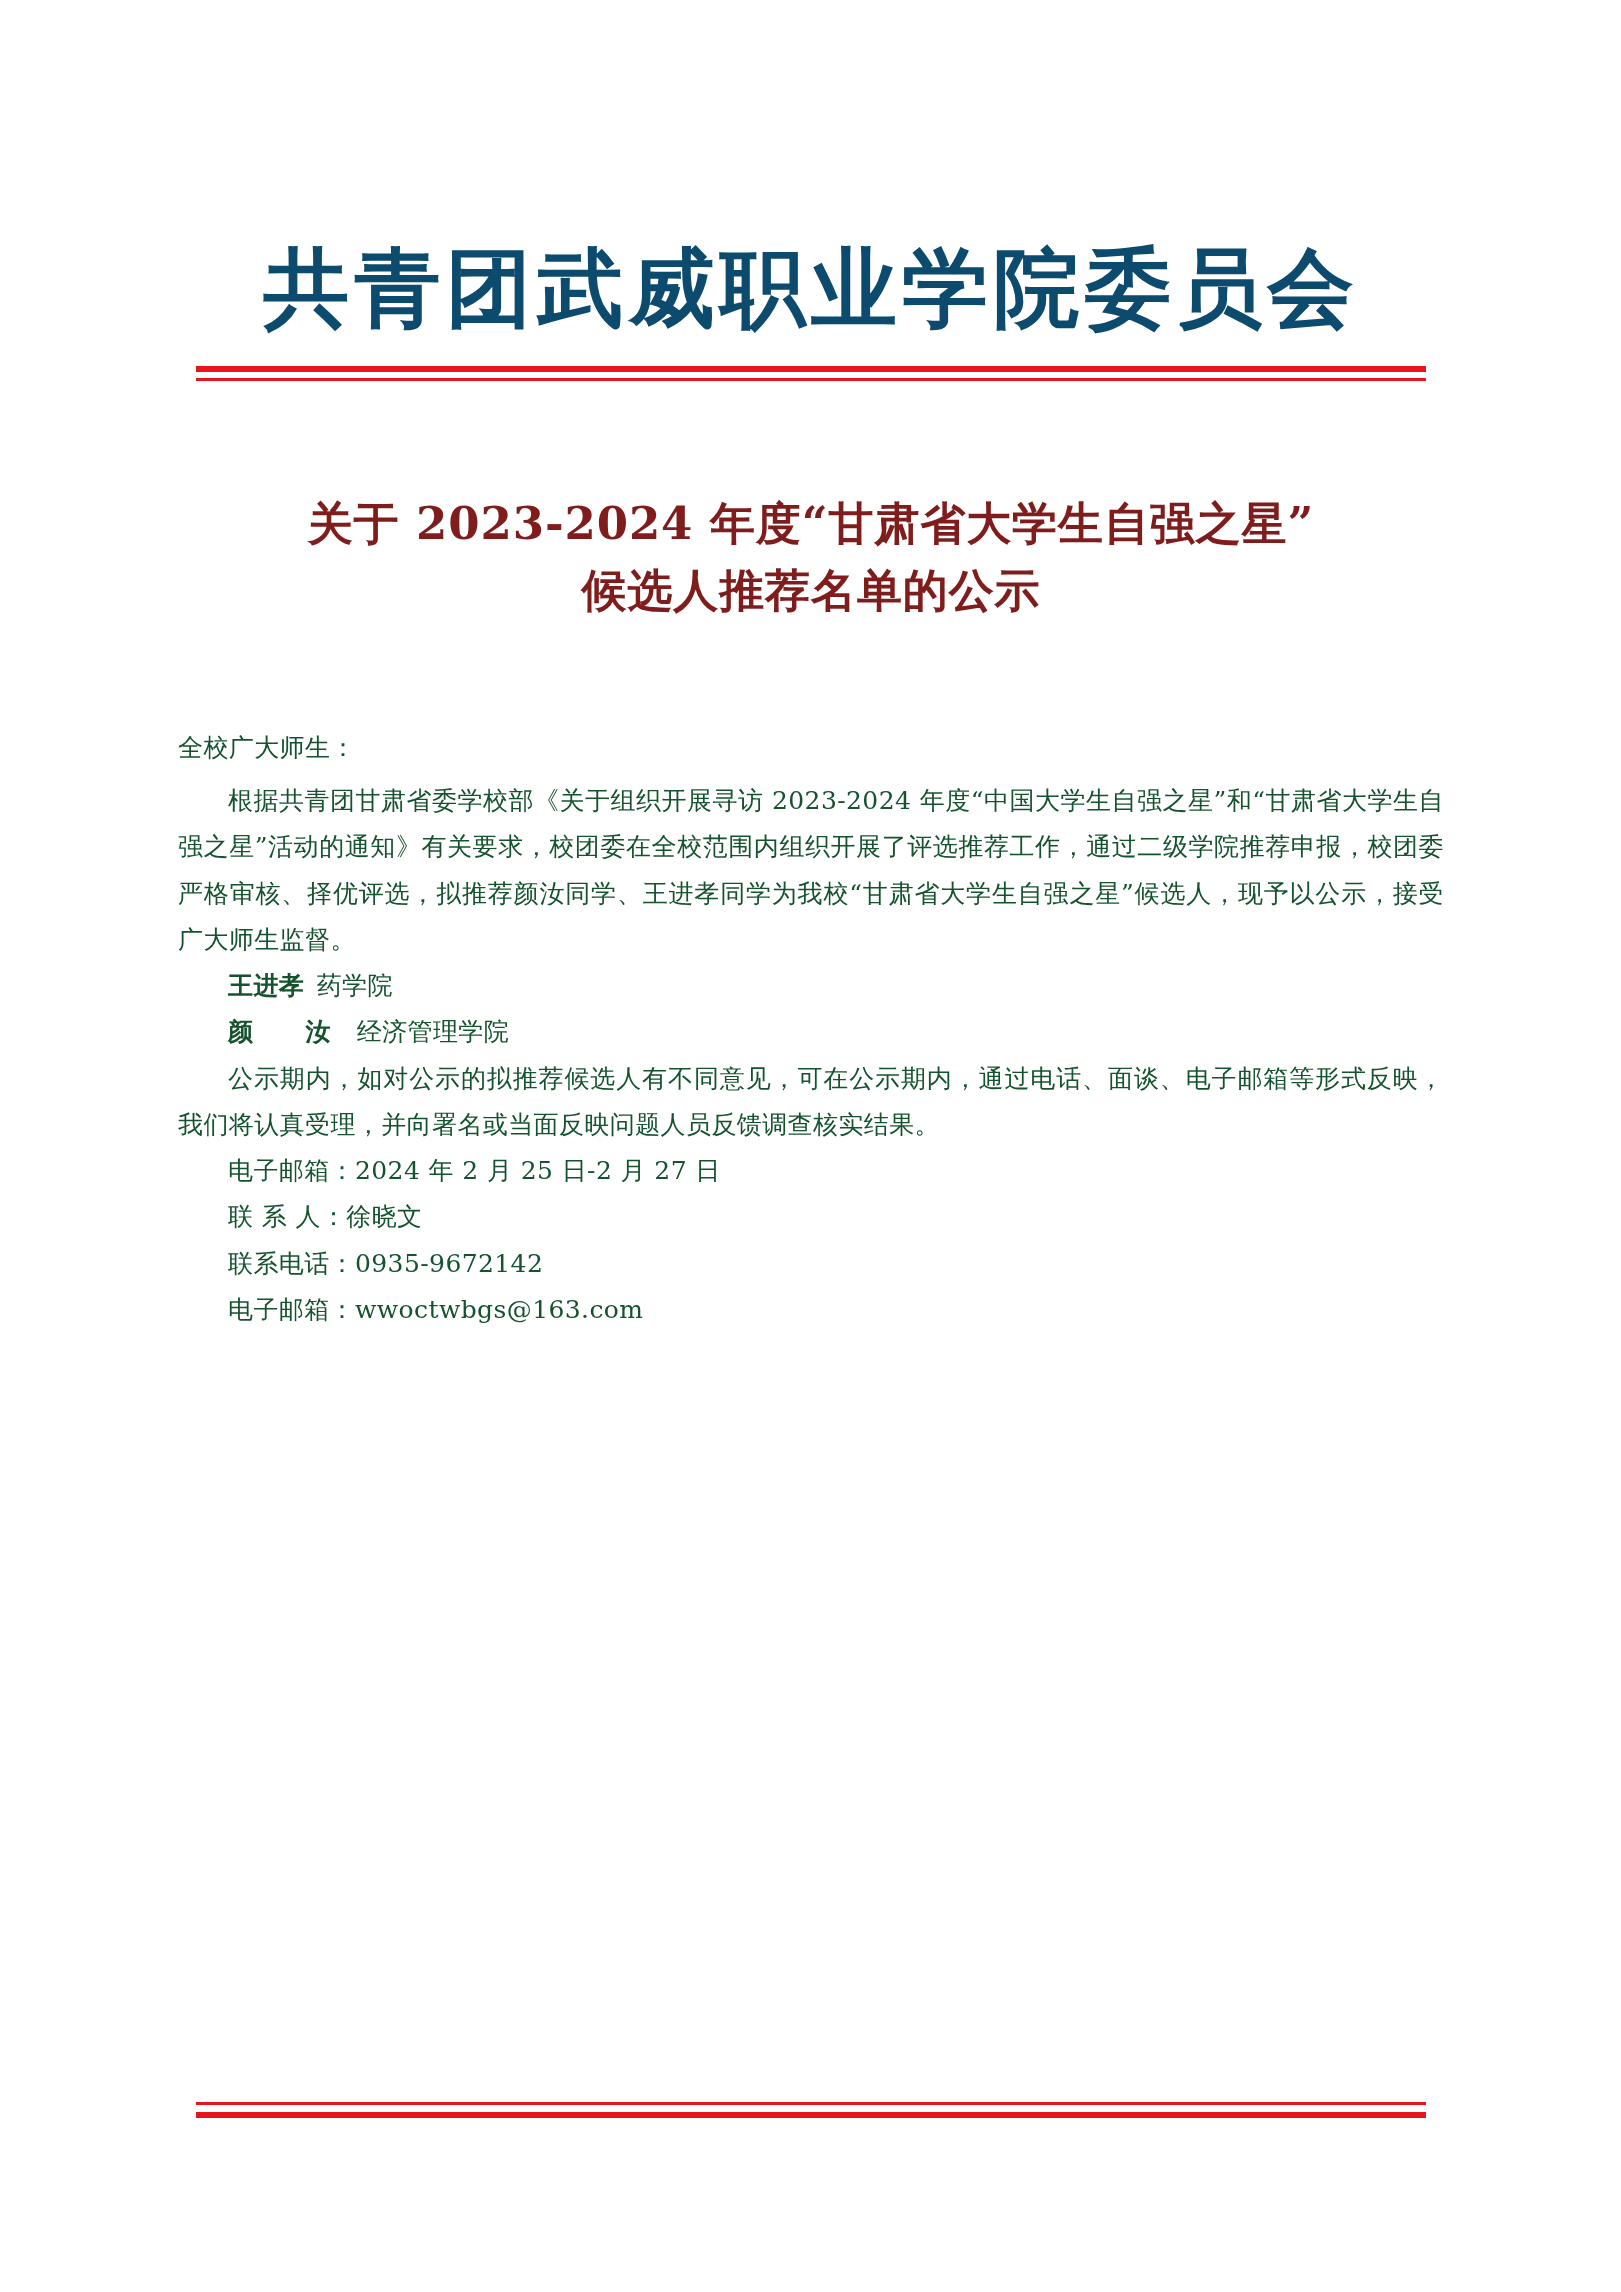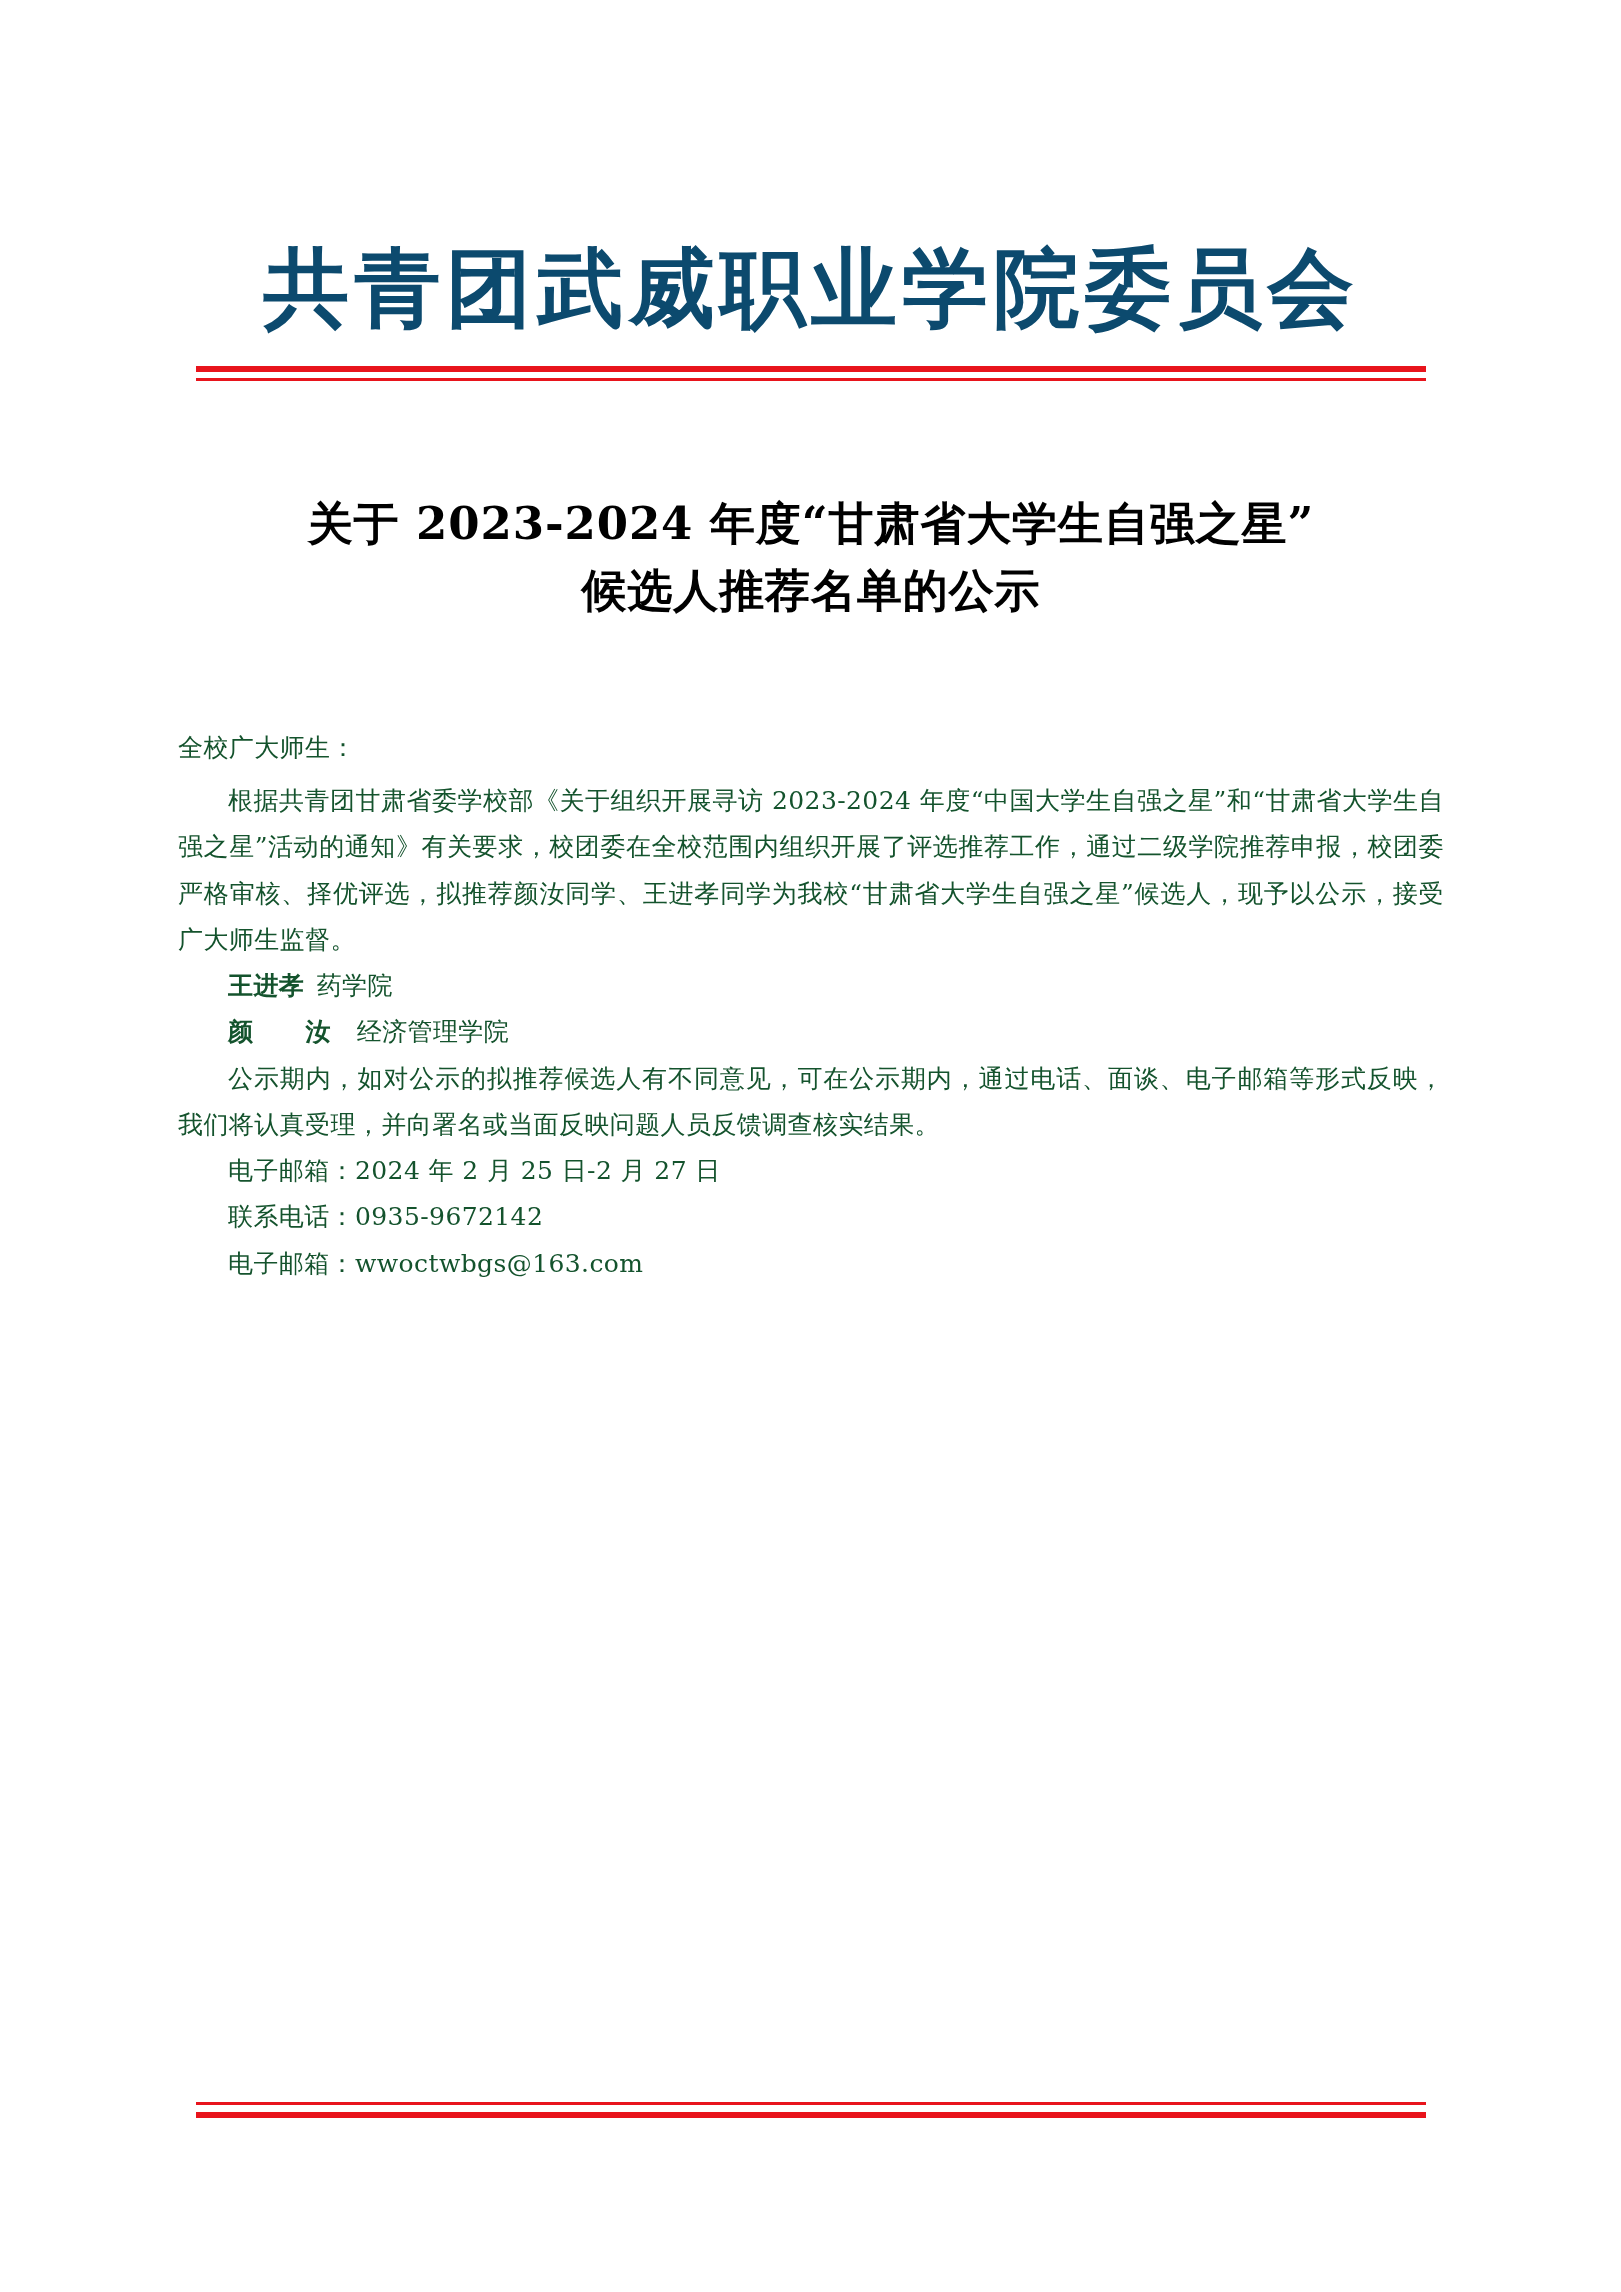--- a/index.html
+++ b/index.html
@@ -52,21 +52,21 @@
   }
 
   
   .doc-title {
     margin-top: 109px;
     text-align: center;
     font-family: "DejaVu Serif", "Liberation Serif", serif;
     font-weight: bold;
     font-size: 45px;
     line-height: 1.5;
-    color: #000000;
+    color: #7f1d1d;
     letter-spacing: 0.9px;
   }
   .doc-title .line2 {
     display: block;
   }
 
   
   .body-text {
     margin-top: 100px;
     font-size: 25px;
@@ -146,20 +146,23 @@
     <p class="name-line">
       <span class="nm-spaced">颜　汝</span><span class="dept">经济管理学院</span>
     </p>
 
     <p class="para">公示期内，如对公示的拟推荐候选人有不同意见，可在公示期内，通过电话、面谈、电子邮箱等形式反映，我们将认真受理，并向署名或当面反映问题人员反馈调查核实结果。</p>
 
     <p class="info-line">
       <span>电子邮箱：</span><span>2024 年 2 月 25 日-2 月 27 日</span>
     </p>
 
+    <p class="info-line">
+      <span>联 系 人：</span><span>徐晓文</span>
+    </p>
 
     <p class="info-line">
       <span>联系电话：</span><span>0935-9672142</span>
     </p>
 
     <p class="info-line">
       <span>电子邮箱：</span><span>wwoctwbgs@163.com</span>
     </p>
 
   </div>

